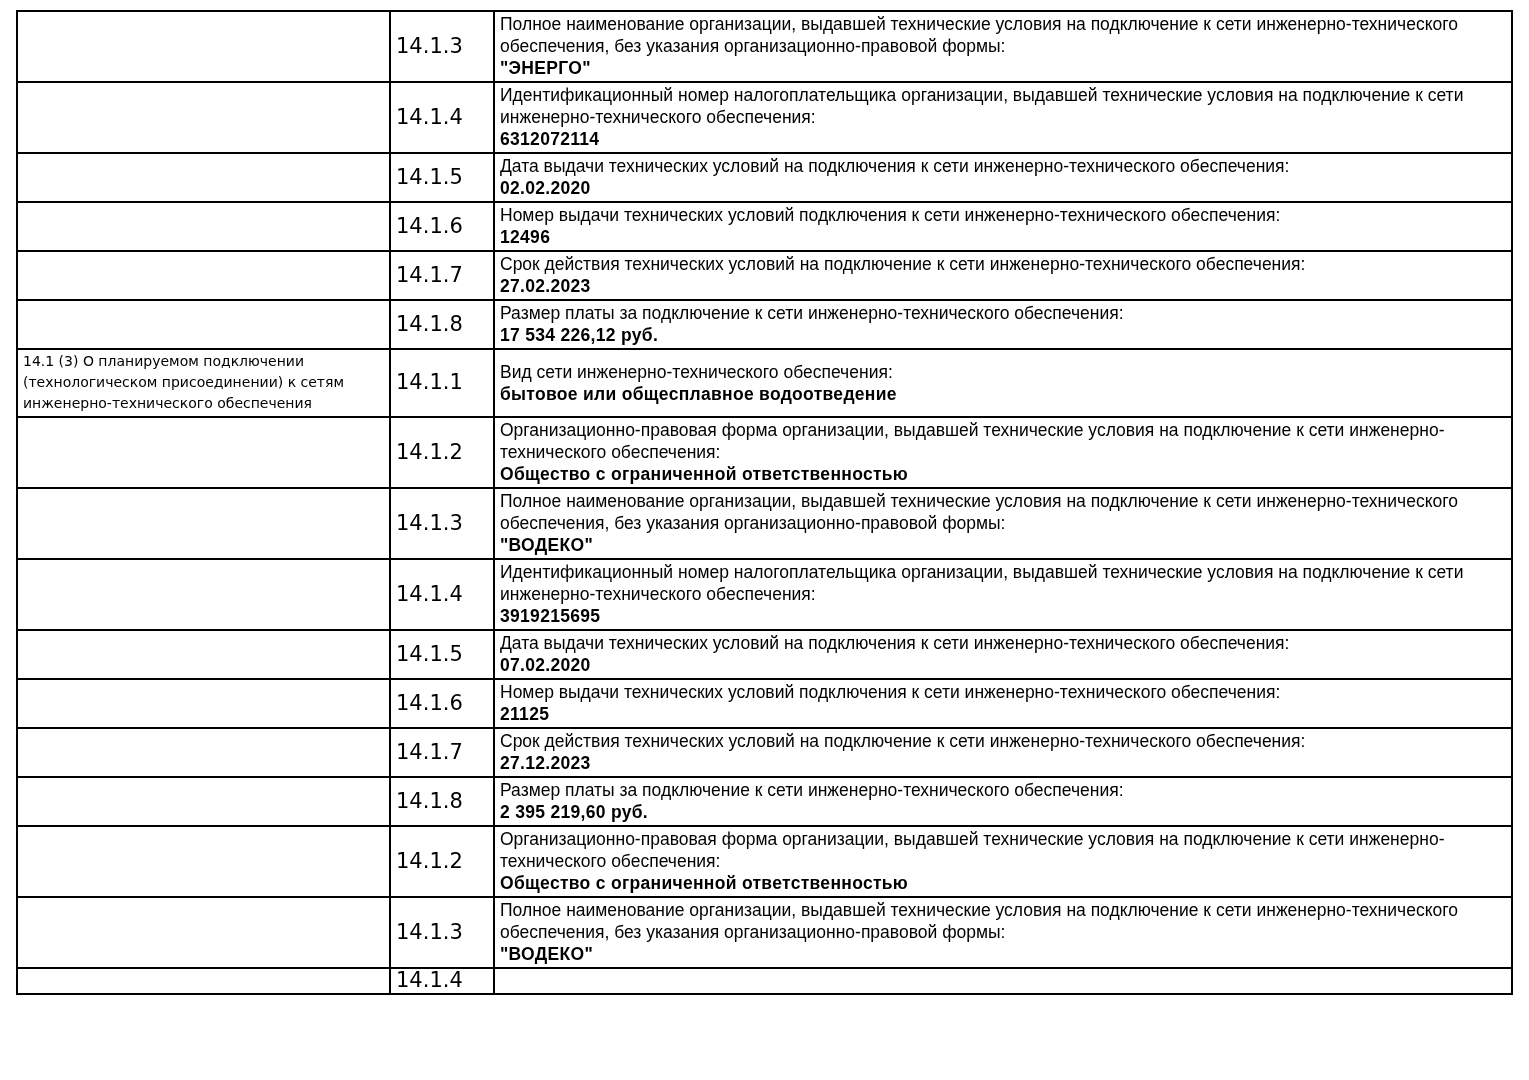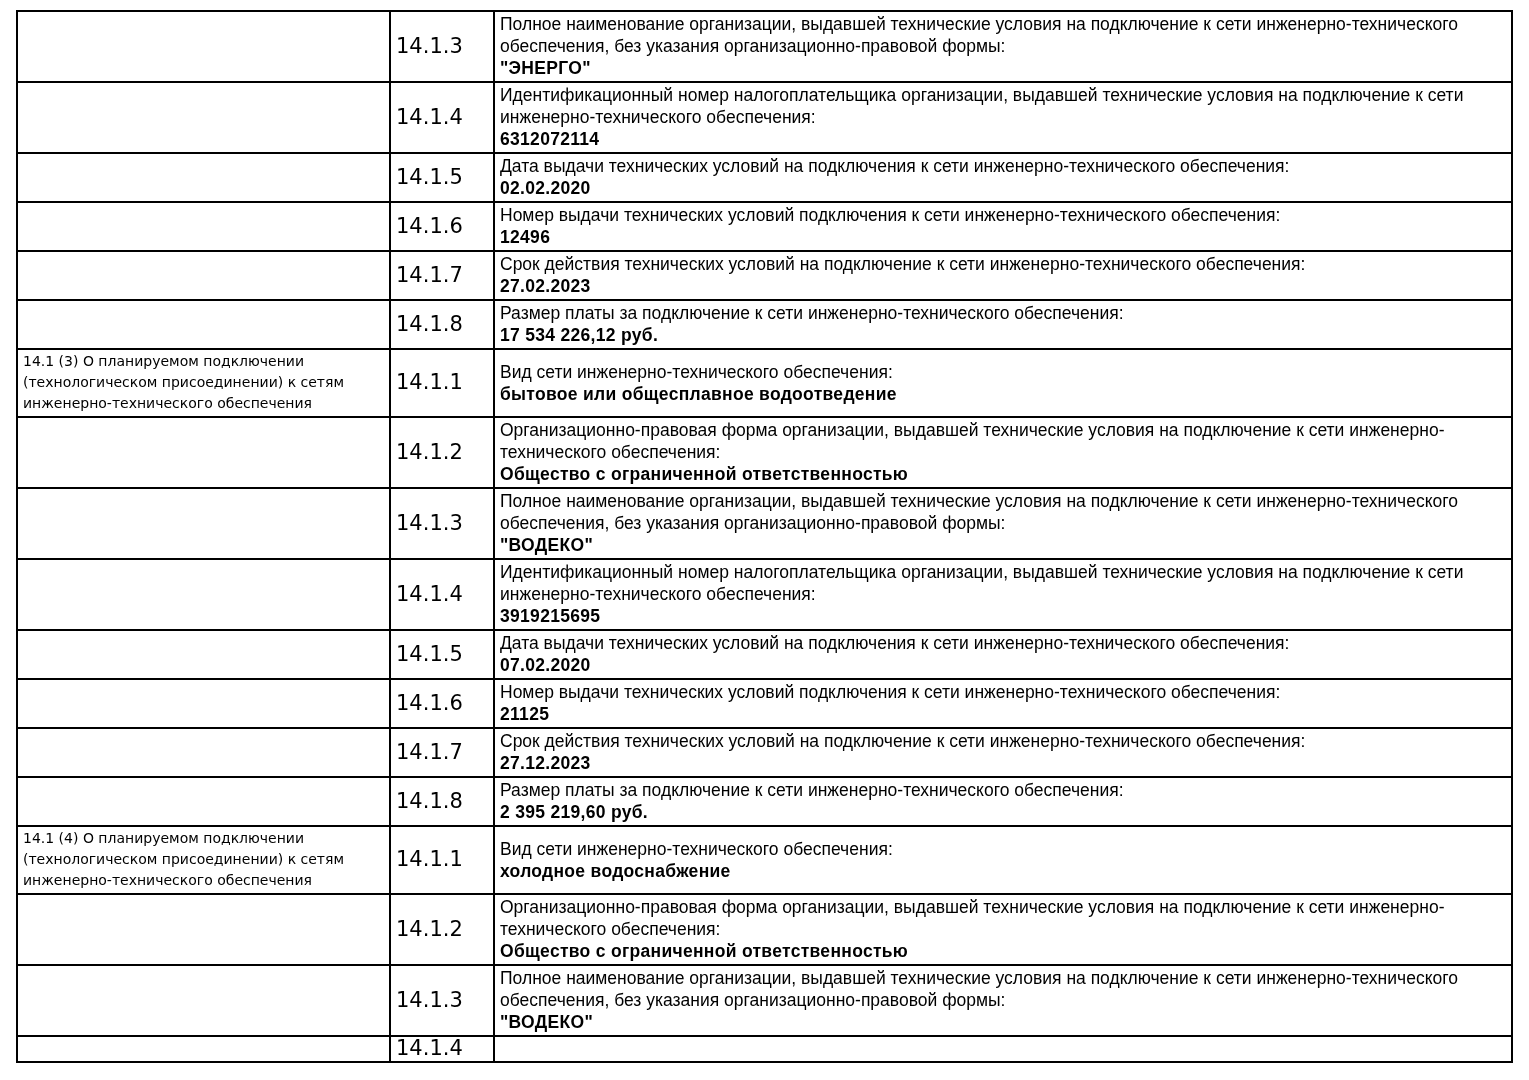--- a/index.html
+++ b/index.html
@@ -169,28 +169,20 @@
       </tr>
       <tr>
         <td class="col-section"></td>
         <td class="col-code">14.1.8</td>
         <td class="col-content">
           <div class="field-label">Размер платы за подключение к сети инженерно-технического обеспечения:</div>
           <div class="field-value">2 395 219,60 руб.</div>
         </td>
       </tr>
       <tr>
-        <td class="col-section">14.1 (4) О планируемом подключении (технологическом присоединении) к сетям инженерно-технического обеспечения</td>
-        <td class="col-code">14.1.1</td>
-        <td class="col-content">
-          <div class="field-label">Вид сети инженерно-технического обеспечения:</div>
-          <div class="field-value">холодное водоснабжение</div>
-        </td>
-      </tr>
-      <tr>
         <td class="col-section"></td>
         <td class="col-code">14.1.2</td>
         <td class="col-content">
           <div class="field-label">Организационно-правовая форма организации, выдавшей технические условия на подключение к сети инженерно-технического обеспечения:</div>
           <div class="field-value">Общество с ограниченной ответственностью</div>
         </td>
       </tr>
       <tr>
         <td class="col-section"></td>
         <td class="col-code">14.1.3</td>

